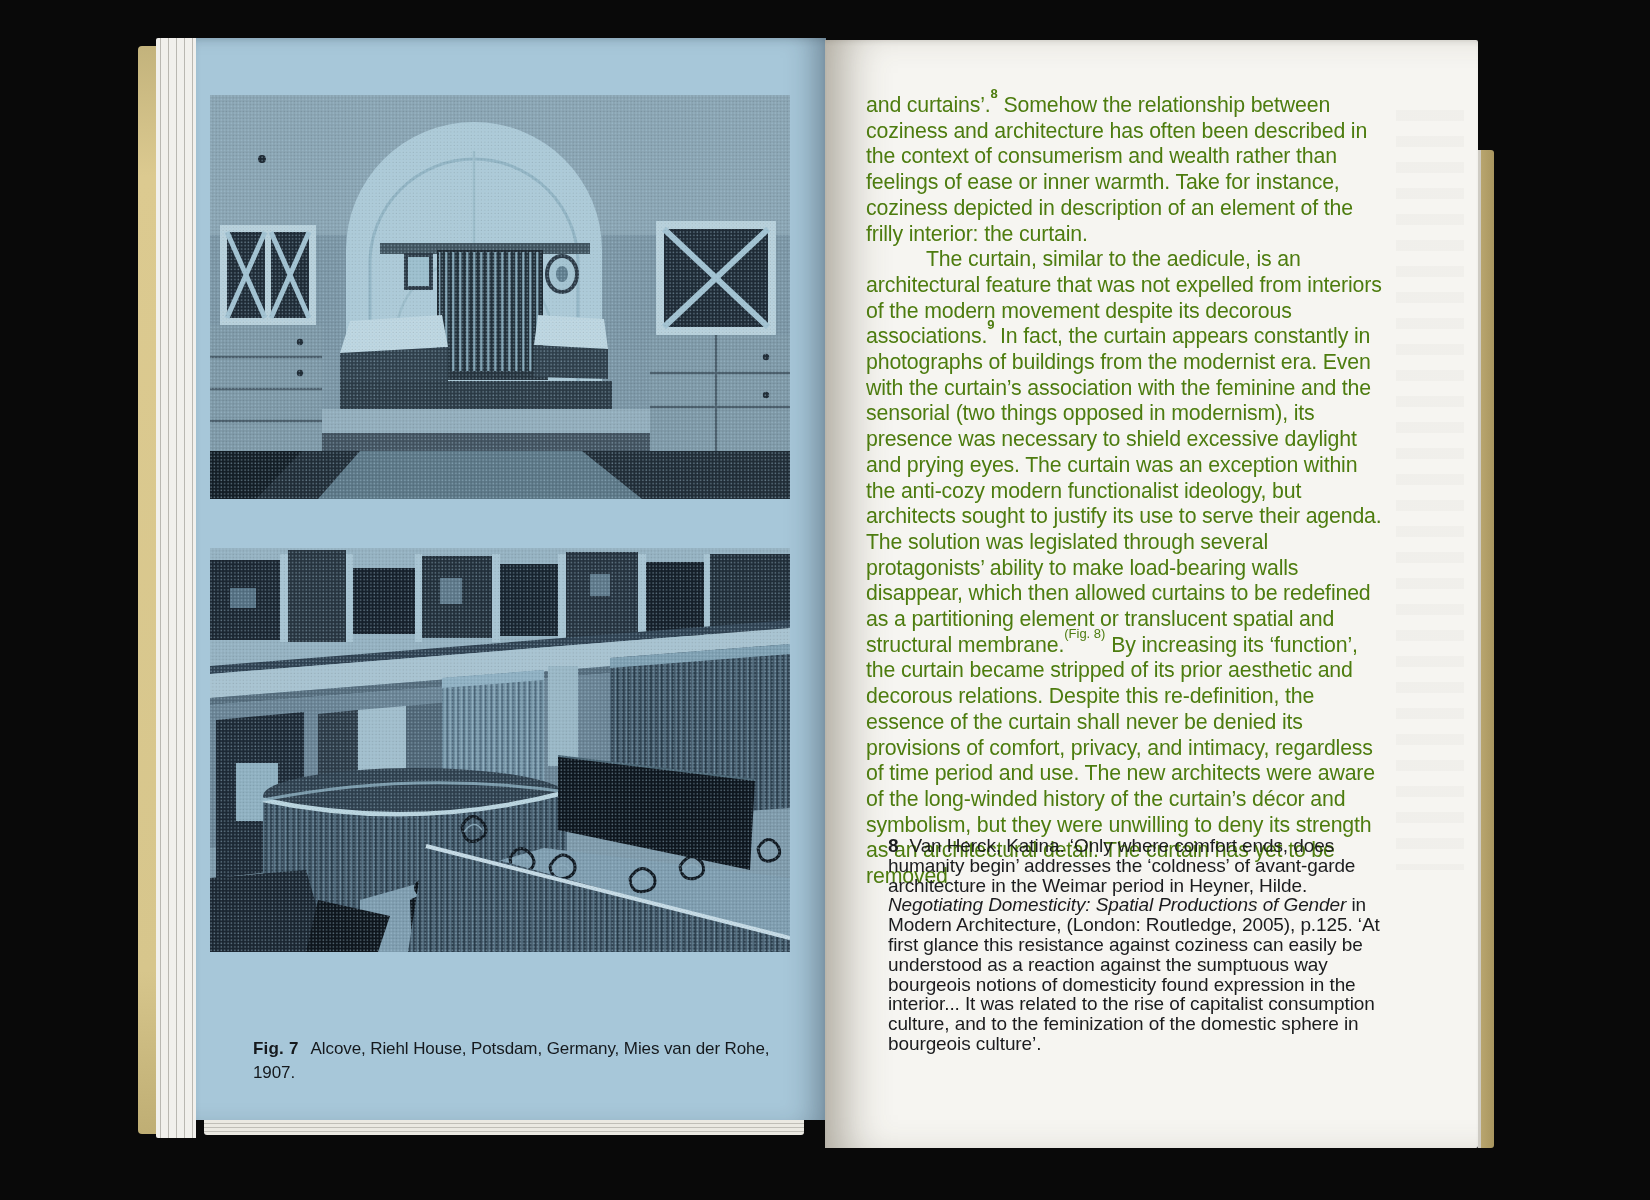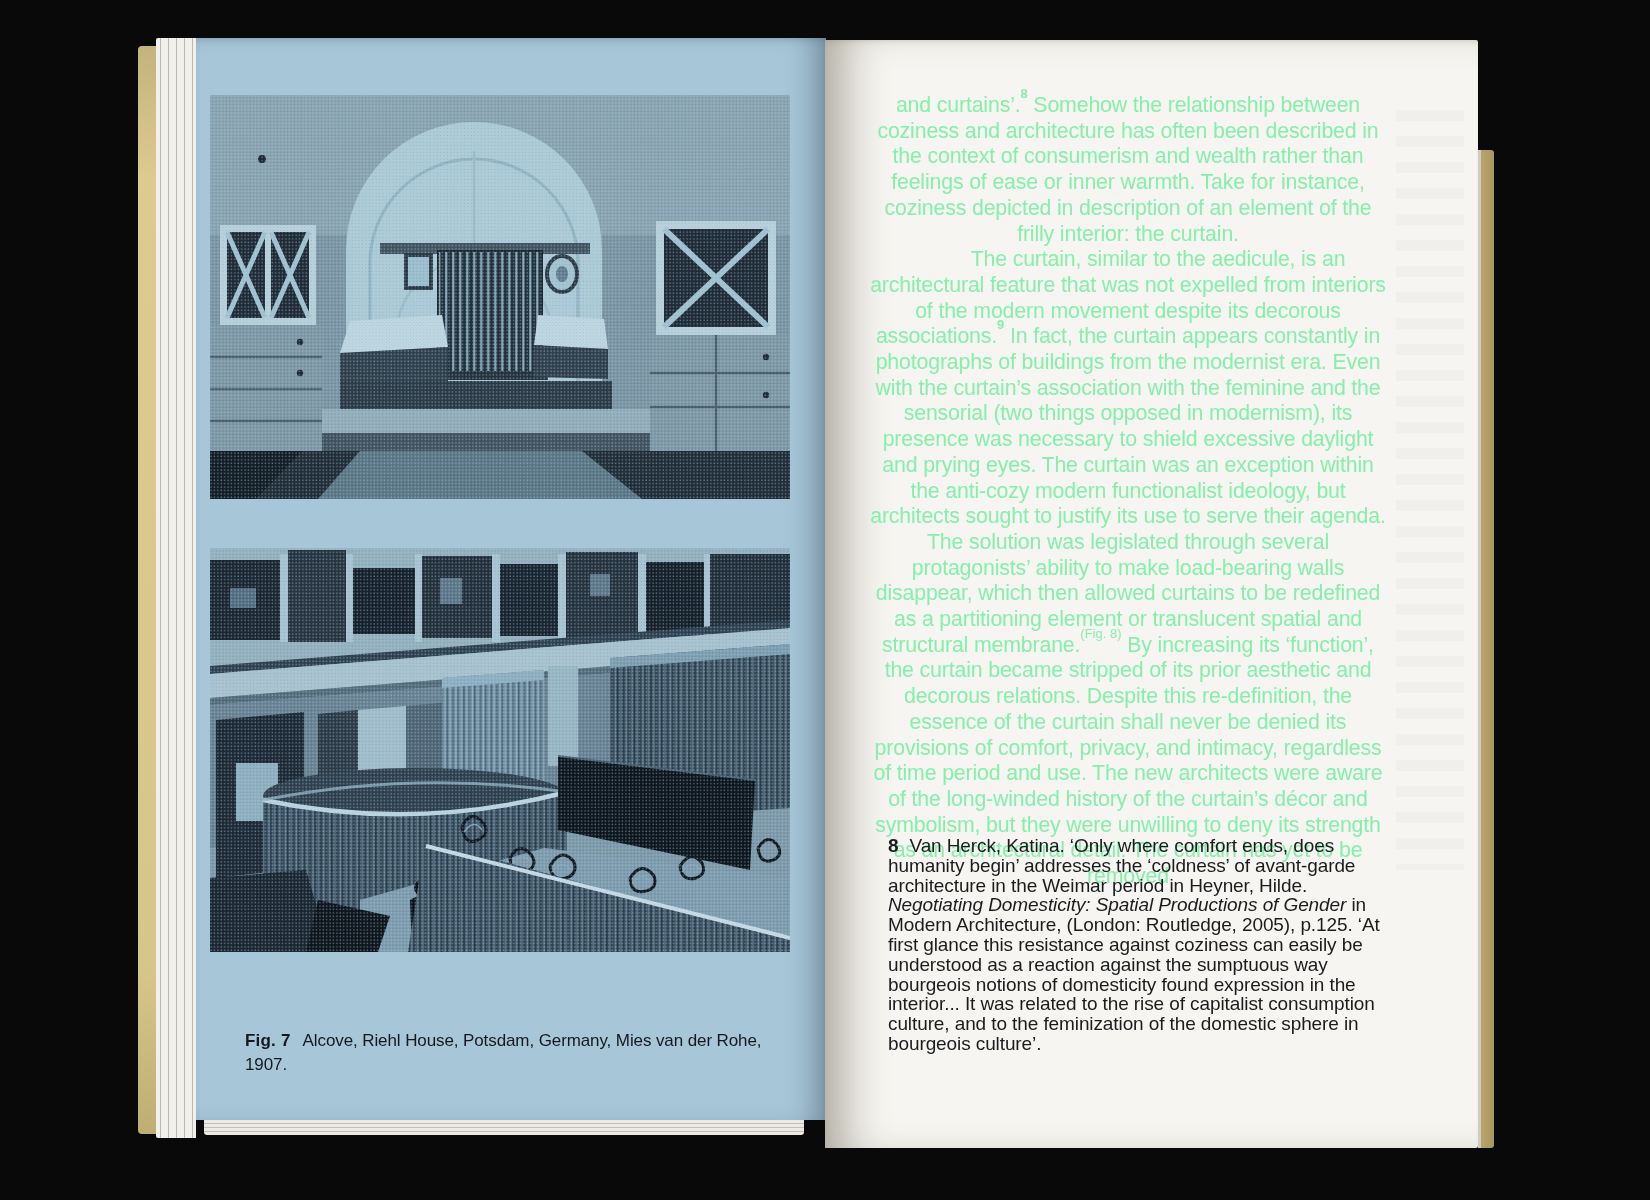--- a/index.html
+++ b/index.html
@@ -23,25 +23,25 @@
   .page-right{left:825px;top:40px;width:653px;height:1108px;background:#f6f5f1;border-radius:0 2px 2px 0;
     box-shadow:inset 40px 0 46px -22px rgba(80,70,50,.45), inset 0 4px 6px -4px rgba(60,55,45,.2);}
 
   
   .fig7{left:210px;top:95px;width:580px;height:404px;}
   .fig8{left:210px;top:548px;width:580px;height:404px;}
   .photo svg{display:block;width:100%;height:100%;}
 
   
   .captions{left:245px;top:1029px;width:545px;color:#15191d;font-size:17px;line-height:23.5px;letter-spacing:-0.1px;}
-  .cap{margin:0;}
+  .cap{margin:8px;}
   .cap b{margin-right:12px;letter-spacing:.2px;}
 
   
-  .bodytext{left:866px;top:93px;width:524px;color:#86efac;font-size:21.3px;line-height:25.7px;letter-spacing:-0.15px;text-align:center;}
+  .bodytext{left:866px;top:93px;width:524px;color:#4d7c0f;font-size:21.3px;line-height:25.7px;letter-spacing:-0.15px;}
   .bodytext p{margin:0;}
   .p2{text-indent:60px;}
   sup.fnref{font-size:13px;font-weight:bold;line-height:0;position:relative;top:-6px;}
   sup.figref{font-size:13px;font-weight:normal;line-height:0;position:relative;top:-6px;letter-spacing:0;}
 
   
   .footnotes{left:888px;top:836px;width:516px;color:#1b1c1e;font-size:19px;line-height:19.8px;letter-spacing:-0.1px;}
   .fn{margin:0;}
   .fn .num{font-weight:bold;margin-right:11px;}
   .it{font-style:italic;}

